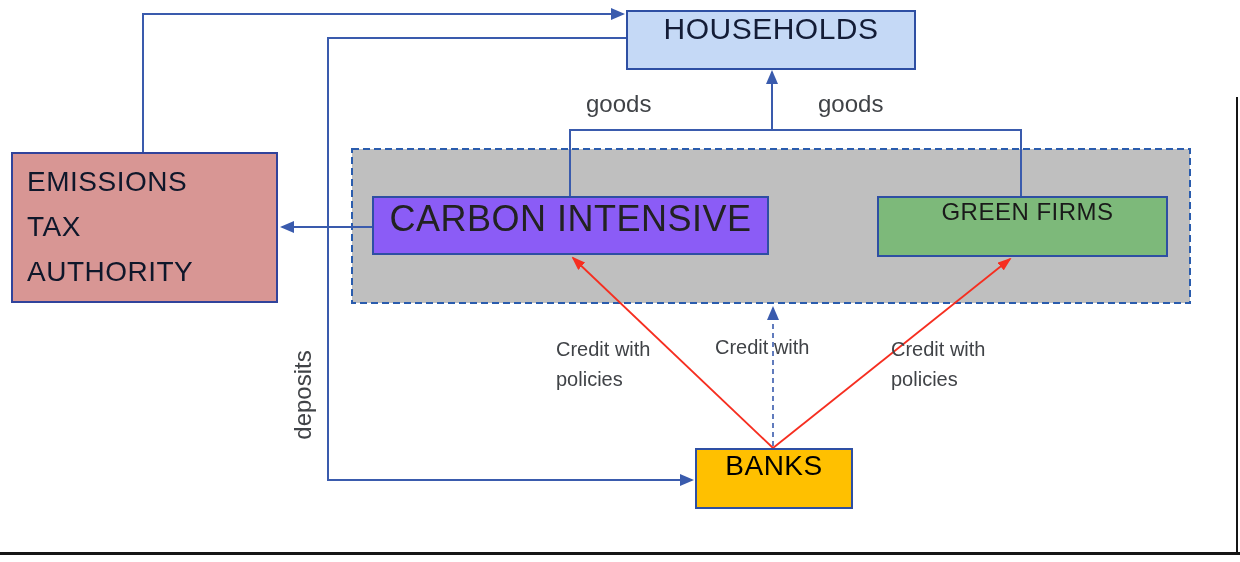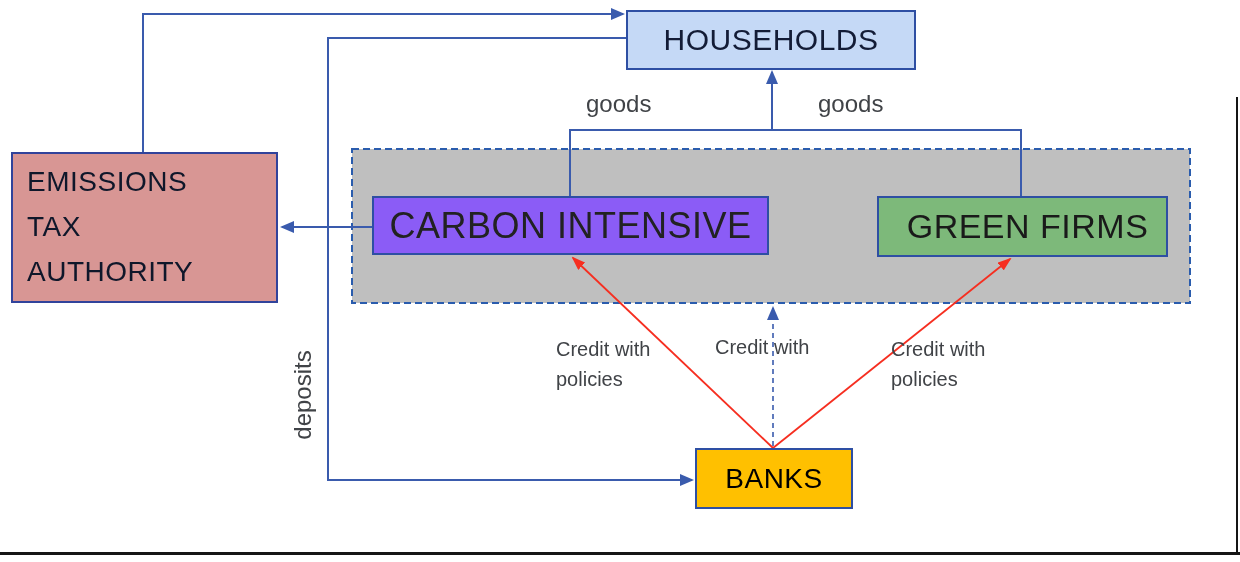--- a/index.html
+++ b/index.html
@@ -2,31 +2,31 @@
 <html><head>
 <meta charset="utf-8">
 <style>
   html,body{margin:0;padding:0;background:#ffffff;}
   #stage{
     position:relative;width:1240px;height:562px;background:#ffffff;overflow:hidden;
     font-family:"Liberation Sans",sans-serif;
   }
   .node{
     position:absolute;box-sizing:border-box;border:2px solid #2e4fa3;
-    display:flex;align-items:center;justify-content:center;
+    display:flex;align-items:flex-start;justify-content:center;
     letter-spacing:0.5px;
   }
   .node .nl{display:block;}
   #households{left:626px;top:10px;width:290px;height:60px;background:#c5d9f6;
     color:#131c36;font-size:30px;}
   #eta{left:11px;top:152px;width:267px;height:151px;background:#d89694;border-color:#31439b;
     color:#0f172a;font-size:28px;flex-direction:column;align-items:flex-start;
     justify-content:center;padding-left:14px;line-height:1.6;}
   #carbon{left:372px;top:196px;width:397px;height:59px;background:#8b5cf6;color:#222222;font-size:36px;}
-  #green{left:877px;top:196px;width:291px;height:61px;background:#7db97a;color:#1a1a1a;font-size:34px;padding-left:10px;}
+  #green{left:877px;top:196px;width:291px;height:61px;background:#7db97a;color:#1a1a1a;font-size:24px;padding-left:10px;}
   #banks{left:695px;top:448px;width:158px;height:61px;background:#ffc000;color:#000000;font-size:28px;}
   #sector-svg{position:absolute;left:0;top:0;width:1240px;height:562px;z-index:1;}
   .node{z-index:3;}
   .lbl{
     position:absolute;z-index:4;color:#404347;font-size:24px;line-height:1.2;white-space:nowrap;
   }
   .credit{font-size:20px;line-height:1.5;}
   .credit span{display:block;}
   #lbl-deposits{
     left:238px;top:381px;width:130px;height:28px;text-align:center;

